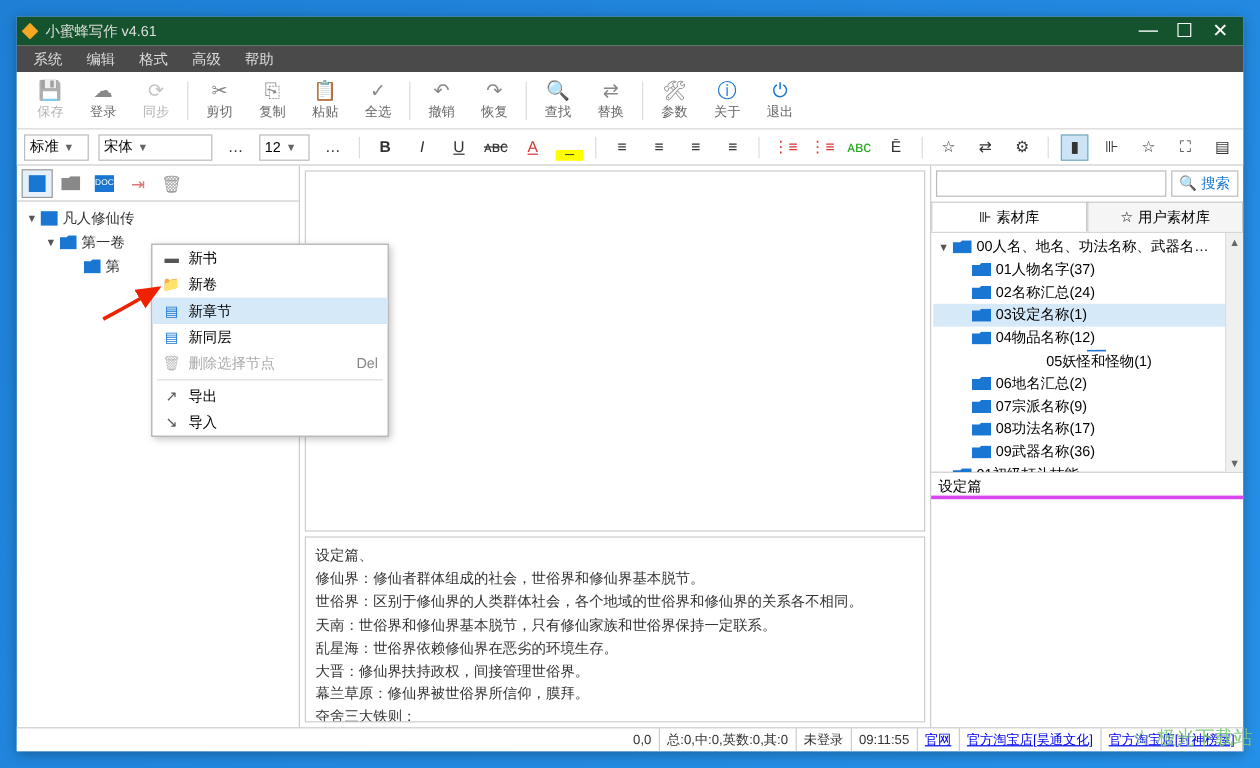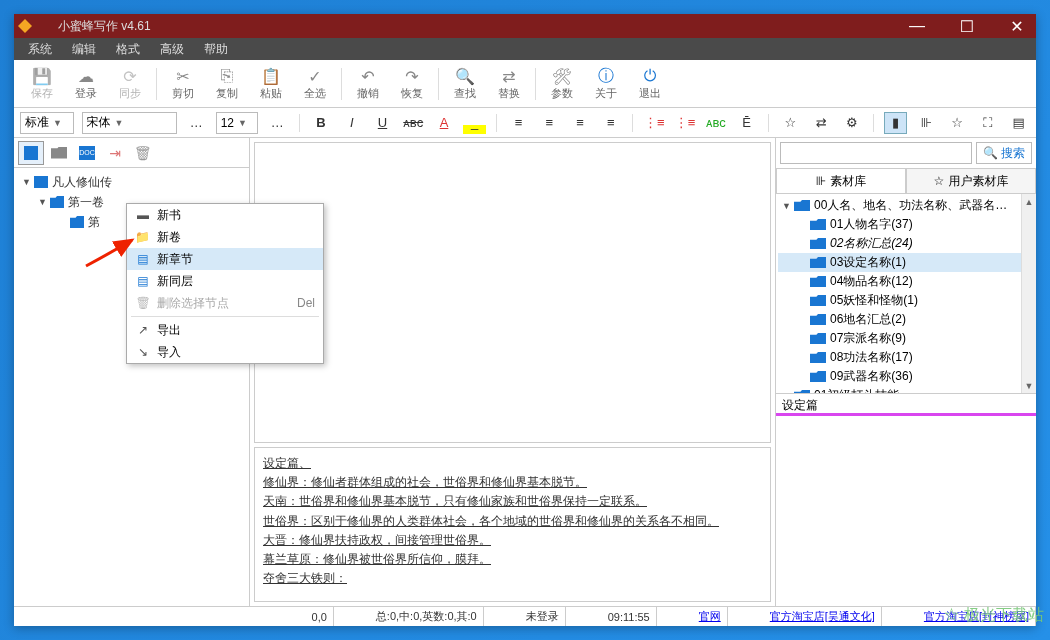--- a/index.html
+++ b/index.html
@@ -1,18 +1,18 @@
 <!DOCTYPE html>
 <html><head>
 <meta charset="utf-8">
 <style>
 * { margin: 0; padding: 0; box-sizing: border-box; font-family: "Microsoft YaHei", SimSun, sans-serif; }
 body { background: linear-gradient(135deg, #1e7fd4 0%, #2590e8 100%); width: 1050px; height: 640px; overflow: hidden; position: relative; }
 .window { position: absolute; left: 14px; top: 14px; width: 1022px; height: 612px; background: #fff; box-shadow: 0 2px 10px rgba(0,0,0,0.3); display: flex; flex-direction: column; }
-.titlebar { background: #7f1d1d; color: #ddd; height: 24px; display: flex; align-items: center; padding: 0 4px; font-size: 12px; gap: 20px; }
+.titlebar { background: #14532d; color: #ddd; height: 24px; display: flex; align-items: center; padding: 0 4px; font-size: 12px; }
 .titlebar .app-icon { width: 14px; height: 14px; background: #f5a623; margin-right: 6px; clip-path: polygon(50% 0, 100% 50%, 50% 100%, 0 50%); }
 .titlebar .title-text { flex: 1; }
 .titlebar .win-btn { width: 30px; text-align: center; color: #fff; font-size: 16px; cursor: pointer; }
 .menubar { background: #4a4a4a; height: 22px; display: flex; align-items: center; padding: 0 4px; font-size: 12px; color: #ddd; }
 .menubar .menu-item { padding: 2px 10px; cursor: pointer; }
 .toolbar1 { background: #fff; border-bottom: 1px solid #ccc; height: 48px; display: flex; align-items: center; padding: 0 6px; }
 .tbtn { display: flex; flex-direction: column; align-items: center; justify-content: center; width: 44px; height: 44px; font-size: 11px; color: #666; cursor: pointer; }
 .tbtn .ticon { width: 20px; height: 20px; display: flex; align-items: center; justify-content: center; font-size: 16px; color: #888; }
 .tbtn.disabled { opacity: 0.5; }
 .tsep { width: 1px; height: 32px; background: #ddd; margin: 0 4px; }
@@ -27,36 +27,36 @@
 .ltbtn { width: 26px; height: 24px; display: flex; align-items: center; justify-content: center; border: 1px solid transparent; cursor: pointer; }
 .ltbtn.active { border-color: #999; background: #e5f0fb; }
 .tree { flex: 1; font-size: 12px; padding: 4px; color: #333; position: relative; overflow: hidden; }
 .tree-row { display: flex; align-items: center; height: 20px; padding-left: 4px; }
 .tree-row .arrow { width: 12px; font-size: 9px; color: #555; }
 .tree-row .ficon { width: 14px; height: 12px; margin-right: 4px; }
 .ficon.book { background: #1976d2; }
 .ficon.folder { background: #1976d2; clip-path: polygon(0 15%, 40% 15%, 50% 0, 100% 0, 100% 100%, 0 100%); }
 .center-pane { flex: 1; display: flex; flex-direction: column; border-right: 1px solid #ccc; }
 .editor { flex: 1; border: 1px solid #ccc; margin: 4px; background: #fff; }
-.notes { height: 155px; border: 1px solid #ccc; margin: 0 4px 4px 4px; padding: 6px 8px; font-size: 12px; line-height: 1.6; color: #333; overflow: hidden; font-family: SimSun, serif; text-decoration: underline; }
+.notes { height: 155px; border: 1px solid #ccc; margin: 0 4px 4px 4px; padding: 6px 8px; font-size: 12px; line-height: 1.6; color: #333; overflow: hidden; font-family: SimSun, serif; }
 .right-pane { width: 260px; display: flex; flex-direction: column; }
 .search-row { height: 30px; display: flex; align-items: center; padding: 3px 4px; gap: 4px; }
 .search-input { flex: 1; height: 22px; border: 1px solid #bbb; padding: 0 4px; font-size: 12px; }
 .search-btn { height: 22px; border: 1px solid #bbb; padding: 0 6px; font-size: 12px; display: flex; align-items: center; gap: 3px; cursor: pointer; color: #1976d2; }
 .tabs { height: 26px; display: flex; border-bottom: 1px solid #ccc; }
 .tab { flex: 1; display: flex; align-items: center; justify-content: center; font-size: 12px; border: 1px solid #ccc; border-bottom: none; background: #f5f5f5; cursor: pointer; gap: 4px; }
 .tab.active { background: #fff; }
 .lib-tree { height: 200px; border-bottom: 1px solid #ccc; font-size: 12px; overflow-y: auto; padding: 2px; position: relative; }
 .lib-row { display: flex; align-items: center; height: 19px; padding-left: 4px; }
 .lib-row .arrow { width: 12px; font-size: 9px; color: #555; }
 .lib-row.selected { background: #d6e9f8; }
 .preview-title { height: 22px; border-bottom: 3px solid #d946ef; font-size: 12px; padding: 3px 6px; }
 .preview-body { flex: 1; }
 .statusbar { height: 20px; border-top: 1px solid #ccc; display: flex; align-items: center; font-size: 11px; color: #333; background: #fff; }
-.sb-cell { border-right: 1px solid #ccc; padding: 0 6px; height: 100%; display: flex; align-items: center; margin-left: 36px; }
+.sb-cell { border-right: 1px solid #ccc; padding: 0 6px; height: 100%; display: flex; align-items: center; }
 .sb-link { color: #0000ee; text-decoration: underline; cursor: pointer; }
 .context-menu { position: absolute; left: 126px; top: 203px; width: 198px; background: #fff; border: 1px solid #aaa; box-shadow: 2px 2px 6px rgba(0,0,0,0.25); font-size: 12px; z-index: 100; }
 .cm-row { display: flex; align-items: center; height: 22px; padding: 0 8px; cursor: pointer; }
 .cm-row.sel { background: #d6e9f8; }
 .cm-row .cm-icon { width: 16px; margin-right: 6px; display: flex; align-items: center; justify-content: center; }
 .cm-row .cm-label { flex: 1; }
 .cm-row .cm-short { color: #888; }
 .cm-sep { height: 1px; background: #ddd; margin: 2px 4px; }
 .red-arrow { position: absolute; left: 82px; top: 234px; z-index: 101; pointer-events: none; }
 .watermark { position: absolute; right: 6px; bottom: 14px; font-size: 16px; color: rgba(120,200,120,0.9); pointer-events: none; z-index: 200; }
@@ -234,22 +234,23 @@
             <span>第</span>
           </div>
       </div>
     </div>
 
     <div class="center-pane">
       <div class="editor"></div>
       <div class="notes" id="notes">
           <div>设定篇、</div>
           <div>修仙界：修仙者群体组成的社会，世俗界和修仙界基本脱节。</div>
+          <div>世俗界：区别于修仙界的人类群体社会，各个地域的世俗界和修仙界的关系各不相同。</div>
           <div>天南：世俗界和修仙界基本脱节，只有修仙家族和世俗界保持一定联系。</div>
-          <div>世俗界：区别于修仙界的人类群体社会，各个地域的世俗界和修仙界的关系各不相同。</div>
+          <div>乱星海：世俗界依赖修仙界在恶劣的环境生存。</div>
           <div>大晋：修仙界扶持政权，间接管理世俗界。</div>
           <div>幕兰草原：修仙界被世俗界所信仰，膜拜。</div>
           <div>夺舍三大铁则：</div>
         </div>
     </div>
 
     <div class="right-pane">
       <div class="search-row">
         <input class="search-input" style="">
         <div class="search-btn">
@@ -276,36 +277,36 @@
       <div class="lib-row" style="padding-left: 4px;">
             <span class="arrow">▼</span>
             <span class="ficon folder" style="background: rgb(25, 118, 210); width: 16px; height: 11px; margin-right: 4px;"></span>
             <span>00人名、地名、功法名称、武器名…</span>
           </div>
           <div class="lib-row" style="padding-left: 20px;">
             <span class="arrow"></span>
             <span class="ficon folder" style="background: rgb(25, 118, 210); width: 16px; height: 11px; margin-right: 4px;"></span>
             <span>01人物名字(37)</span>
           </div>
-          <div class="lib-row" style="padding-left: 20px; font-style: italic;">
+          <div class="lib-row" style="padding-left: 20px;">
             <span class="arrow"></span>
             <span class="ficon folder" style="background: rgb(25, 118, 210); width: 16px; height: 11px; margin-right: 4px;"></span>
             <span>02名称汇总(24)</span>
           </div>
           <div class="lib-row selected" style="padding-left: 20px;">
             <span class="arrow"></span>
             <span class="ficon folder" style="background: rgb(25, 118, 210); width: 16px; height: 11px; margin-right: 4px;"></span>
             <span>03设定名称(1)</span>
           </div>
           <div class="lib-row" style="padding-left: 20px;">
             <span class="arrow"></span>
             <span class="ficon folder" style="background: rgb(25, 118, 210); width: 16px; height: 11px; margin-right: 4px;"></span>
             <span>04物品名称(12)</span>
           </div>
-          <div class="lib-row" style="padding-left: 20px;">
+          <div class="lib-row" style="padding-left: 20px; flex-direction: column;">
             <span class="arrow"></span>
             <span class="ficon folder" style="background: rgb(25, 118, 210); width: 16px; height: 11px; margin-right: 4px;"></span>
             <span>05妖怪和怪物(1)</span>
           </div>
           <div class="lib-row" style="padding-left: 20px; text-align: right;">
             <span class="arrow"></span>
             <span class="ficon folder" style="background: rgb(25, 118, 210); width: 16px; height: 11px; margin-right: 4px;"></span>
             <span>06地名汇总(2)</span>
           </div>
           <div class="lib-row" style="padding-left: 20px;">

